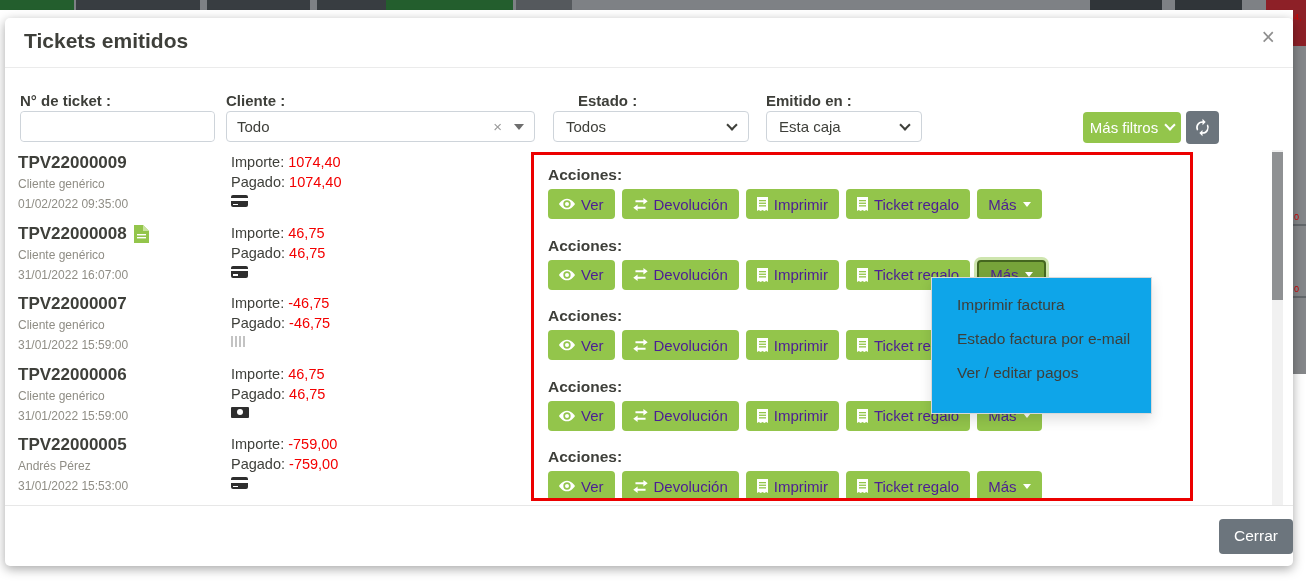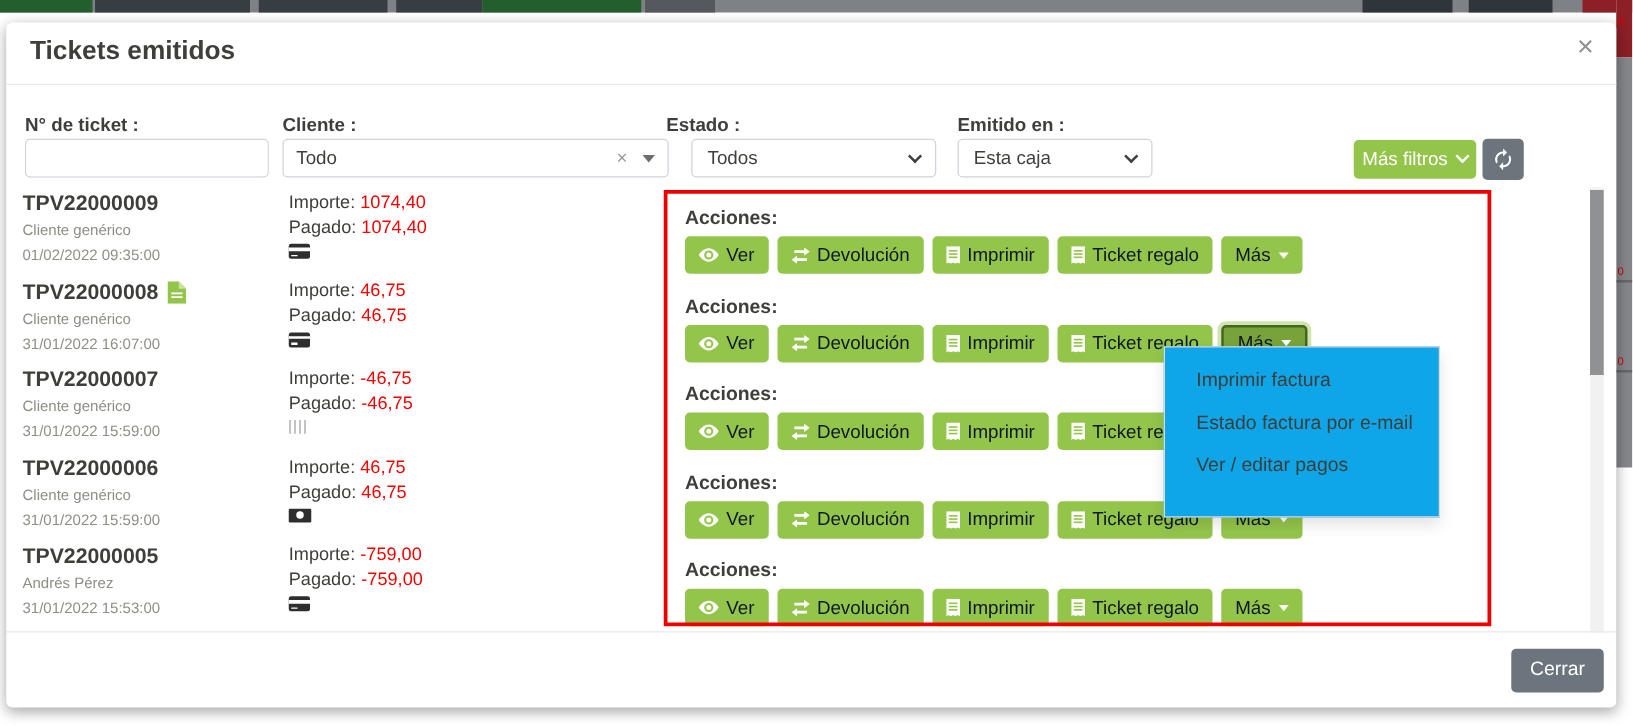--- a/index.html
+++ b/index.html
@@ -23,21 +23,21 @@
   .modal-header { position:absolute; left:0; top:0; width:100%; height:50px; border-bottom:1px solid #ebebeb; }
   .modal-title { position:absolute; left:19px; top:11px; font-size:21px; font-weight:bold; color:#3e3f3a; }
   .modal-close { position:absolute; right:18px; top:6px; font-size:23px; color:#8f8f8f; cursor:pointer; line-height:26px; }
 
   
   .flabel { position:absolute; top:74px; font-size:15px; font-weight:bold; color:#3e3f3a; }
   .fbox   { position:absolute; top:93px; height:31px; border:1px solid #ced4da; border-radius:4px;
             background:#fff; font-size:15px; color:#3e3f3a; display:flex; align-items:center; }
   .fl-1 { left:15px; }  .fb-1 { left:15px;  width:195px; }
   .fl-2 { left:221px; } .fb-2 { left:221px; width:309px; padding:0 10px; }
-  .fl-3 { left:528px; } .fb-3 { left:548px; width:196px; padding:0 12px; }
+  .fl-3 { left:573px; } .fb-3 { left:548px; width:196px; padding:0 12px; }
   .fl-4 { left:761px; } .fb-4 { left:761px; width:156px; padding:0 12px; }
   .fb-1 input { width:100%; height:100%; border:none; outline:none; font-size:15px; padding:0 10px;
                 border-radius:4px; font-family:inherit; }
   .sel2-right { margin-left:auto; display:flex; align-items:center; gap:12px; }
   .sel2-clear { color:#9a9a9a; font-size:15px; }
   .tri-down { width:0; height:0; border-left:5px solid transparent; border-right:5px solid transparent;
               border-top:6px solid #6e6e6e; }
   .chev { width:8px; height:8px; border-right:2px solid #3e3f3a; border-bottom:2px solid #3e3f3a;
           transform:rotate(45deg); margin-left:auto; margin-top:-4px; }
   .btn-morefilters { position:absolute; left:1078px; top:94px; width:98px; height:31px; background:#93c54b;
@@ -63,42 +63,42 @@
   .icon-barcode { width:15px; height:11px;
      background:repeating-linear-gradient(90deg,#c3c3c3 0 2px,#ffffff 2px 4px); }
   .icon-money { width:18px; height:11px; background:#2e2e2e; border-radius:1px; position:relative; }
   .icon-money::before { content:""; position:absolute; left:50%; top:50%; width:6px; height:6px;
      margin:-3px 0 0 -3px; background:#fff; border-radius:50%; }
 
   
   .actions-cell { padding-left:12px; }
   .actions-label { font-size:15.5px; font-weight:bold; color:#3e3f3a; margin-top:14px; margin-bottom:5px; }
   .btn-row { display:flex; gap:7px; }
-  .gbtn { height:30px; background:#93c54b; border:none; border-radius:4px; color:#0f172a; font-size:15px;
+  .gbtn { height:30px; background:#93c54b; border:none; border-radius:4px; color:#4c1d95; font-size:15px;
           font-family:inherit; display:inline-flex; align-items:center; gap:6px; padding:0 11px; cursor:pointer; }
   .gbtn.active { background:#77a33a; border:2px solid #45661f; box-shadow:0 0 0 3px rgba(147,197,75,.45); }
   .caret { width:0; height:0; border-left:4px solid transparent; border-right:4px solid transparent;
            border-top:5px solid #fff; }
 
   
   .dropdown { position:absolute; left:926px; top:259px; width:221px; background:#0ea5e9;
               border:1px solid #d9d9d9; box-shadow:0 6px 12px rgba(0,0,0,.12); padding:10px 0 23px; z-index:8; }
   .dd-item { font-size:15.5px; color:#3e3f3a; padding:8px 10px 8px 25px; cursor:pointer; white-space:nowrap; }
 
   
   .red-box { position:absolute; left:526px; top:134px; width:662px; height:349px;
              border:3px solid #ec0000; pointer-events:none; z-index:7; }
 
   
   .sb-track { position:absolute; left:1267px; top:132px; width:11px; height:356px; background:#f1f1f1; }
   .sb-thumb { position:absolute; left:0; top:2px; width:11px; height:148px; background:#8f9193; }
 
   
   .modal-footer { position:absolute; left:0; top:487px; width:100%; height:61px; border-top:1px solid #e7e7e7;
-                  display:flex; align-items:center; justify-content:flex-end; padding-right:10px; }
+                  display:flex; align-items:center; justify-content:flex-end; }
   .btn-cerrar { width:74px; height:35px; background:#6c757d; color:#fff; border:none; border-radius:4px;
                 font-size:15.5px; font-family:inherit; cursor:pointer; }
 </style>
 </head>
 <body>
 
 <div class="screen">
 
   <div class="topbar">
     <div class="seg" style="left:0;width:74px;background:#235e2d;"></div>

